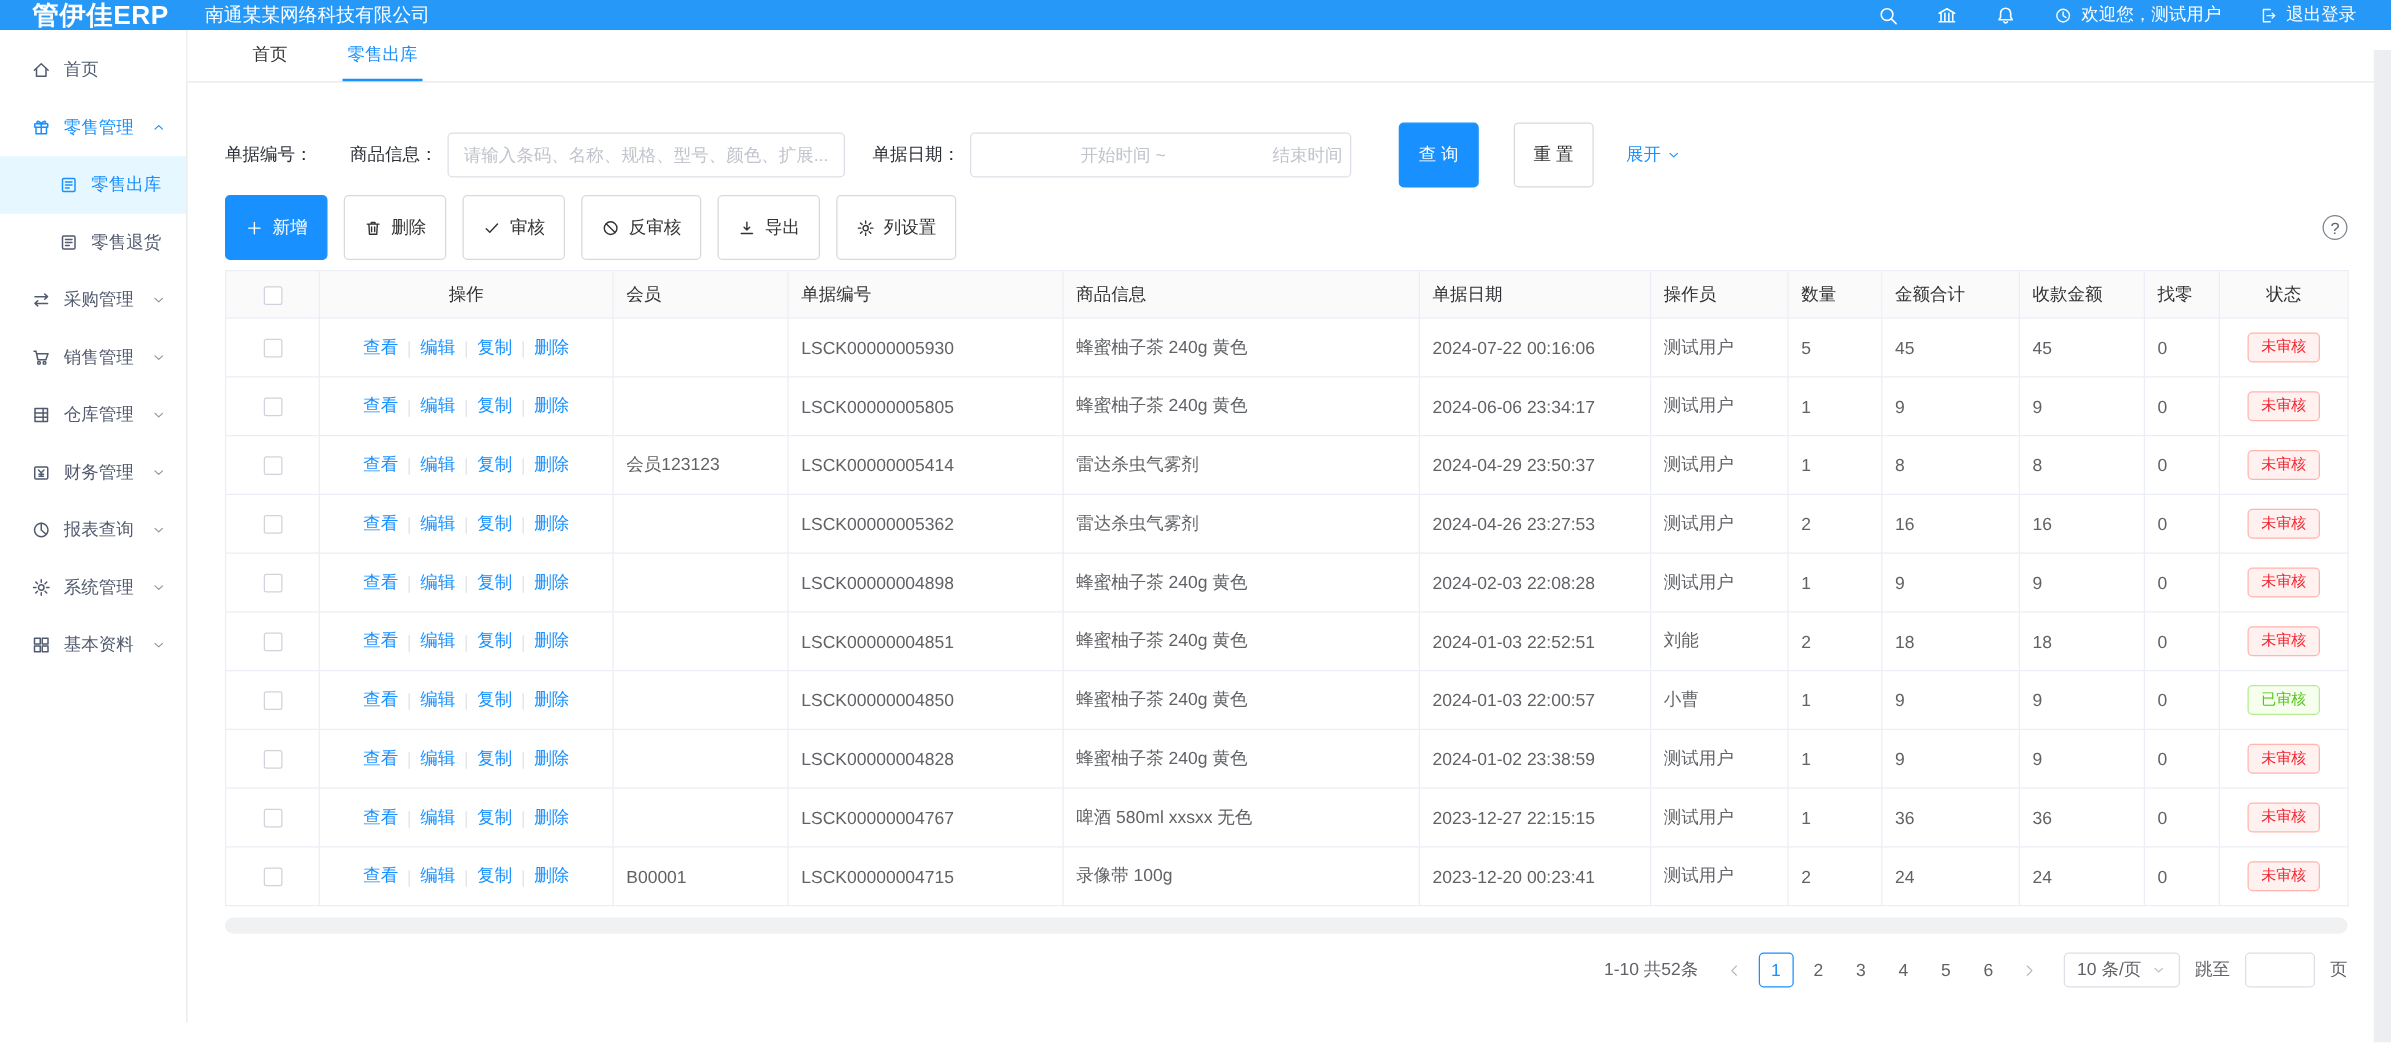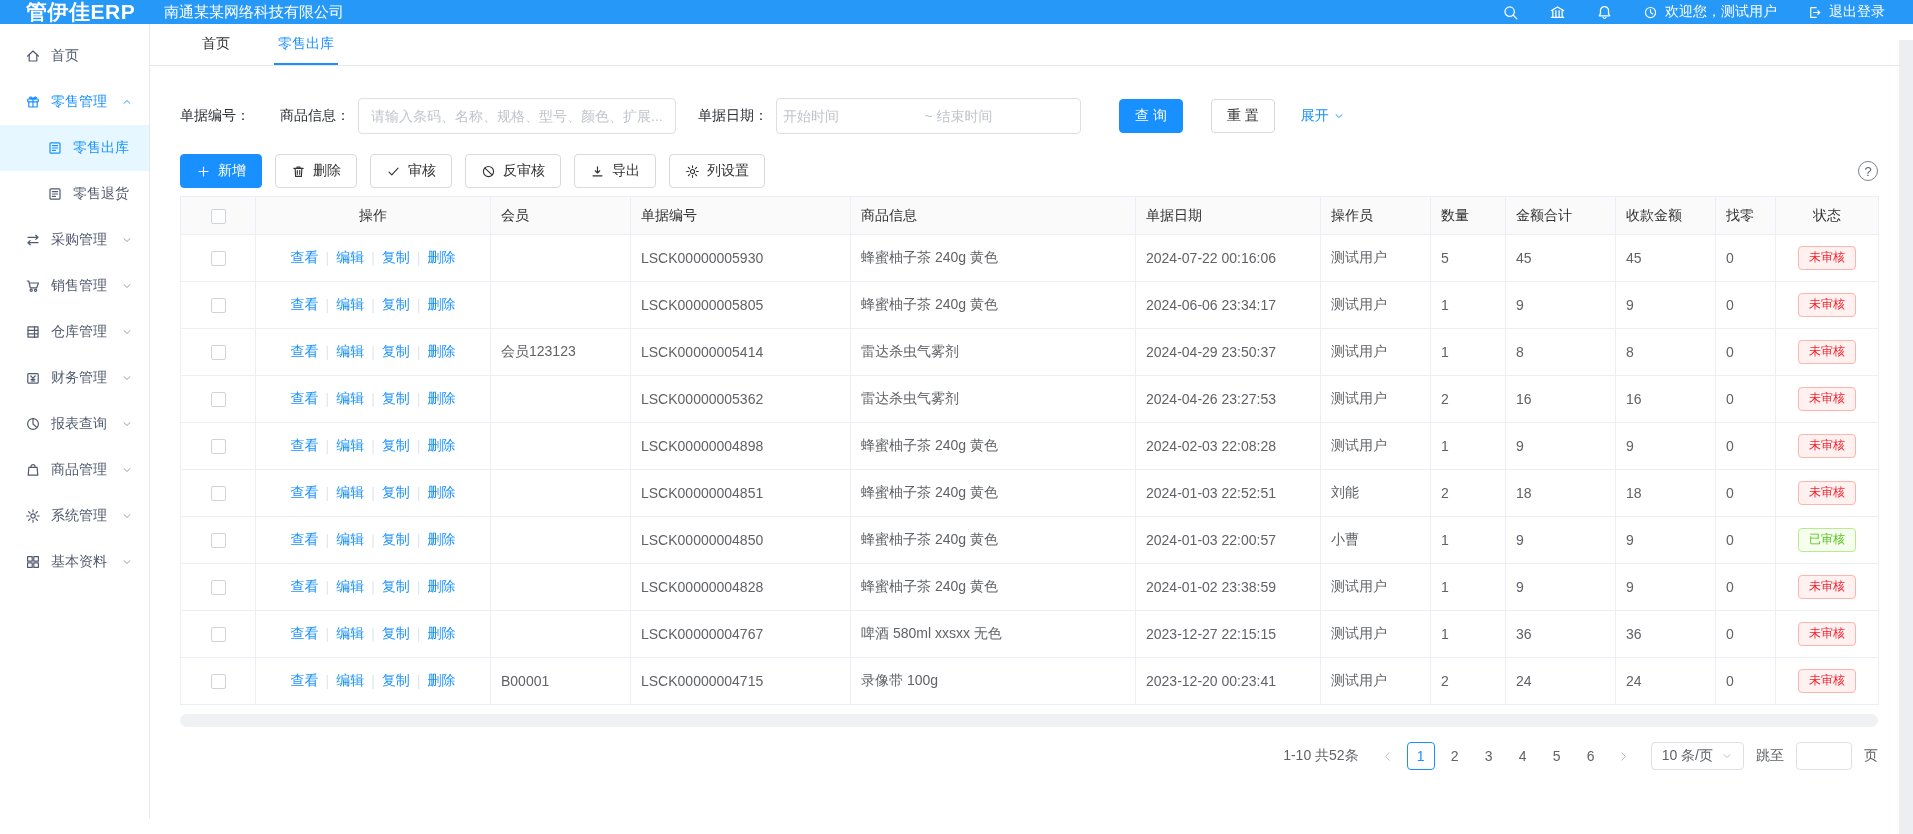--- a/index.html
+++ b/index.html
@@ -34,30 +34,30 @@
   .tab.active { color:var(--primary,#1890ff); border-bottom-color:var(--primary,#1890ff); }
   .content { padding:0 35px 0 30px; }
   
   .filters { margin-top:32px; display:flex; align-items:center; font-size:14px; }
   .f-label { flex:none; margin-right:8px; color:#2b2f36; white-space:nowrap; }
   .ml { margin-left:22px; }
   .f-input { height:36px; border:1px solid #dcdfe6; border-radius:4px; padding:0 12px; font-size:14px; color:#333; outline:none; font-family:inherit; }
   .f-input::placeholder, .d-input::placeholder { color:#c0c4cc; }
   .w1 { width:315px; } .w2 { width:318px; }
   .daterange { width:305px; height:36px; border:1px solid #dcdfe6; border-radius:4px; display:flex; align-items:center; padding:0 6px; background:#fff; }
-  .d-input { flex:1; min-width:0; border:none; outline:none; text-align:left; font-size:14px; font-family:inherit; color:#333; background:transparent; }
+  .d-input { flex:1; min-width:0; border:none; outline:none; text-align:right; font-size:14px; font-family:inherit; color:#333; background:transparent; }
   .d-sep { color:#c0c4cc; padding:0 4px; }
-  .btn { height:34px; padding:0 15px; border:1px solid #d9d9d9; border-radius:4px; background:#fff; color:#333; font-size:14px; display:inline-flex; align-items:center; gap:7px; cursor:pointer; font-family:inherit; white-space:nowrap; }
+  .btn { height:52px; padding:0 15px; border:1px solid #d9d9d9; border-radius:4px; background:#fff; color:#333; font-size:14px; display:inline-flex; align-items:center; gap:7px; cursor:pointer; font-family:inherit; white-space:nowrap; }
   .btn.primary { background:var(--primary,#1890ff); border-color:var(--primary,#1890ff); color:#fff; }
   .btn-search { margin-left:38px; justify-content:center; }
   .btn-reset { margin-left:28px; }
   .expand-link { margin-left:26px; color:var(--primary,#1890ff); display:inline-flex; align-items:center; gap:4px; cursor:pointer; text-decoration:none; white-space:nowrap; }
   .caret-sm { width:12px; height:12px; display:inline-flex; }
   
-  .toolbar { margin-top:20px; display:flex; align-items:center; gap:13px; }
+  .toolbar { margin-top:6px; display:flex; align-items:center; gap:13px; }
   .b-icon { width:15px; height:15px; display:inline-flex; }
   .help { margin-left:auto; width:20px; height:20px; border:1px solid #7d828a; border-radius:50%; color:#5f6570; display:flex; align-items:center; justify-content:center; font-size:13px; cursor:pointer; flex:none; }
   
   .grid { margin-top:8px; width:1698px; border-collapse:collapse; table-layout:fixed; font-size:14px;padding-left:31px; }
   .grid th { height:38px; background:#fafafa; border:1px solid #ebeef5; color:#303133; font-weight:normal; padding:0 10px; overflow:hidden; white-space:nowrap; }
   .grid td { height:47px; border:1px solid #ebeef5; color:#606266; padding:0 10px; overflow:hidden; white-space:nowrap; }
   .c-center { text-align:center; } .c-left { text-align:left; }
   .actions { display:flex; justify-content:center; align-items:center; }
   .actions a { color:var(--primary,#1890ff); text-decoration:none; cursor:pointer; }
   .act-sep { color:#e3e6eb; margin:0 7px; }
@@ -237,34 +237,20 @@
         <span class="sb-label">报表查询</span>
         <span class="sb-caret">
           <svg viewBox="0 0 16 16" fill="none" stroke="currentColor" stroke-width="1.2" stroke-linecap="round" stroke-linejoin="round">
             <path d="M4 6.2L8 10l4-3.8"></path>
           </svg>
         </span>
       </div>
       <div class="sb-item">
         <span class="sb-icon">
           <svg viewBox="0 0 16 16" fill="none" stroke="currentColor" stroke-width="1.2" stroke-linecap="round" stroke-linejoin="round">
-            <path d="M3.9 5.4h8.2l.7 7.8H3.2z"></path>
-            <path d="M6 5.4V4.6a2 2 0 014 0v.8"></path>
-          </svg>
-        </span>
-        <span class="sb-label">商品管理</span>
-        <span class="sb-caret">
-          <svg viewBox="0 0 16 16" fill="none" stroke="currentColor" stroke-width="1.2" stroke-linecap="round" stroke-linejoin="round">
-            <path d="M4 6.2L8 10l4-3.8"></path>
-          </svg>
-        </span>
-      </div>
-      <div class="sb-item">
-        <span class="sb-icon">
-          <svg viewBox="0 0 16 16" fill="none" stroke="currentColor" stroke-width="1.2" stroke-linecap="round" stroke-linejoin="round">
             <circle cx="8" cy="8" r="2.2"></circle>
             <path d="M8 1.8v2M8 12.2v2M1.8 8h2M12.2 8h2M3.6 3.6l1.4 1.4M11 11l1.4 1.4M12.4 3.6L11 5M5 11l-1.4 1.4"></path>
           </svg>
         </span>
         <span class="sb-label">系统管理</span>
         <span class="sb-caret">
           <svg viewBox="0 0 16 16" fill="none" stroke="currentColor" stroke-width="1.2" stroke-linecap="round" stroke-linejoin="round">
             <path d="M4 6.2L8 10l4-3.8"></path>
           </svg>
         </span>

